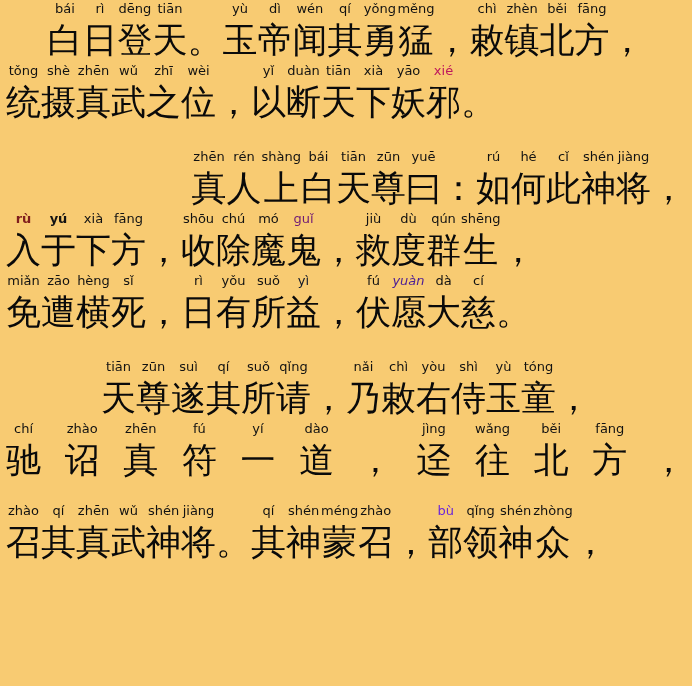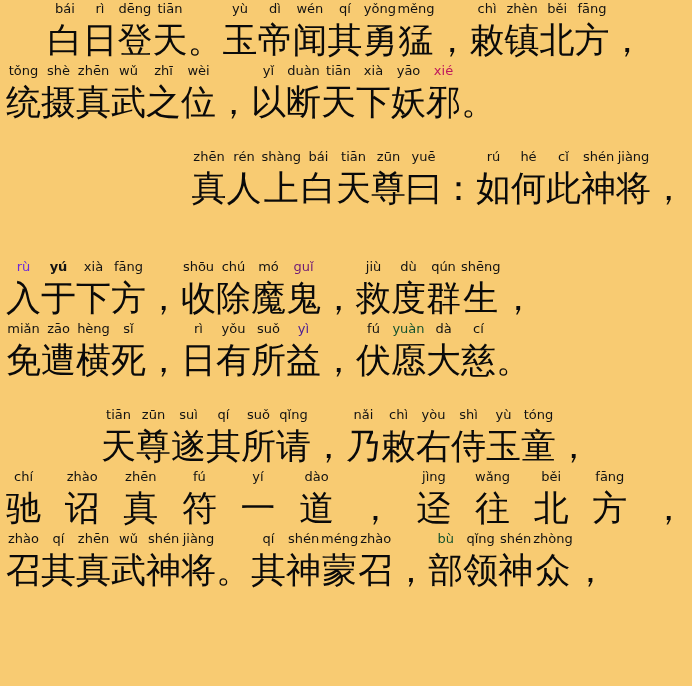--- a/index.html
+++ b/index.html
@@ -258,21 +258,21 @@
             <span class="py" style="color: rgb(18, 18, 18);">jiàng</span>
             <span class="hz" style="color: rgb(10, 10, 10);">将</span>
           </span>
           <span class="unit">
             <span class="py empty" style="color: transparent;"></span>
             <span class="hz" style="color: rgb(10, 10, 10);">，</span>
           </span>
         </div>
         <div class="line left">
           <span class="unit">
-            <span class="py" style="color: #6d28d9;">rù</span>
+            <span class="py" style="color: #7f1d1d; font-weight: bold;">rù</span>
             <span class="hz" style="color: rgb(10, 10, 10);">入</span>
           </span>
           <span class="unit">
             <span class="py" style="color: rgb(18, 18, 18); font-weight: bold;">yú</span>
             <span class="hz" style="color: rgb(10, 10, 10);">于</span>
           </span>
           <span class="unit">
             <span class="py" style="color: rgb(18, 18, 18);">xià</span>
             <span class="hz" style="color: rgb(10, 10, 10);">下</span>
           </span>
@@ -282,21 +282,21 @@
           </span>
           <span class="unit">
             <span class="py empty" style="color: transparent;"></span>
             <span class="hz" style="color: rgb(10, 10, 10);">，</span>
           </span>
           <span class="unit">
             <span class="py" style="color: rgb(18, 18, 18);">shōu</span>
             <span class="hz" style="color: rgb(10, 10, 10);">收</span>
           </span>
           <span class="unit">
-            <span class="py" style="color: rgb(18, 18, 18); margin-top: 48px;">chú</span>
+            <span class="py" style="color: rgb(18, 18, 18);">chú</span>
             <span class="hz" style="color: rgb(10, 10, 10);">除</span>
           </span>
           <span class="unit">
             <span class="py" style="color: rgb(18, 18, 18);">mó</span>
             <span class="hz" style="color: rgb(10, 10, 10);">魔</span>
           </span>
           <span class="unit">
             <span class="py" style="color: #701a75;">guǐ</span>
             <span class="hz" style="color: rgb(10, 10, 10);">鬼</span>
           </span>
@@ -352,33 +352,33 @@
           </span>
           <span class="unit">
             <span class="py" style="color: rgb(18, 18, 18);">yǒu</span>
             <span class="hz" style="color: rgb(10, 10, 10);">有</span>
           </span>
           <span class="unit">
             <span class="py" style="color: rgb(18, 18, 18);">suǒ</span>
             <span class="hz" style="color: rgb(10, 10, 10);">所</span>
           </span>
           <span class="unit">
-            <span class="py" style="color: #4c1d95;">yì</span>
+            <span class="py" style="color: #0f172a;">yì</span>
             <span class="hz" style="color: rgb(10, 10, 10);">益</span>
           </span>
           <span class="unit">
             <span class="py empty" style="color: transparent;"></span>
             <span class="hz" style="color: rgb(10, 10, 10);">，</span>
           </span>
           <span class="unit">
             <span class="py" style="color: rgb(18, 18, 18);">fú</span>
             <span class="hz" style="color: rgb(10, 10, 10);">伏</span>
           </span>
           <span class="unit">
-            <span class="py" style="color: #14532d;">yuàn</span>
+            <span class="py" style="color: #4c1d95; font-style: italic;">yuàn</span>
             <span class="hz" style="color: rgb(10, 10, 10);">愿</span>
           </span>
           <span class="unit">
             <span class="py" style="color: rgb(18, 18, 18);">dà</span>
             <span class="hz" style="color: rgb(10, 10, 10);">大</span>
           </span>
           <span class="unit">
             <span class="py" style="color: rgb(18, 18, 18);">cí</span>
             <span class="hz" style="color: rgb(10, 10, 10);">慈</span>
           </span>
@@ -541,21 +541,21 @@
           </span>
           <span class="unit">
             <span class="py" style="color: rgb(18, 18, 18);">zhào</span>
             <span class="hz" style="color: rgb(10, 10, 10);">召</span>
           </span>
           <span class="unit">
             <span class="py empty" style="color: transparent;"></span>
             <span class="hz" style="color: rgb(10, 10, 10);">，</span>
           </span>
           <span class="unit">
-            <span class="py" style="color: #14532d;">bù</span>
+            <span class="py" style="color: #6d28d9; margin-top: 20px;">bù</span>
             <span class="hz" style="color: rgb(10, 10, 10);">部</span>
           </span>
           <span class="unit">
             <span class="py" style="color: rgb(18, 18, 18);">qǐng</span>
             <span class="hz" style="color: rgb(10, 10, 10);">领</span>
           </span>
           <span class="unit">
             <span class="py" style="color: rgb(18, 18, 18);">shén</span>
             <span class="hz" style="color: rgb(10, 10, 10);">神</span>
           </span>

